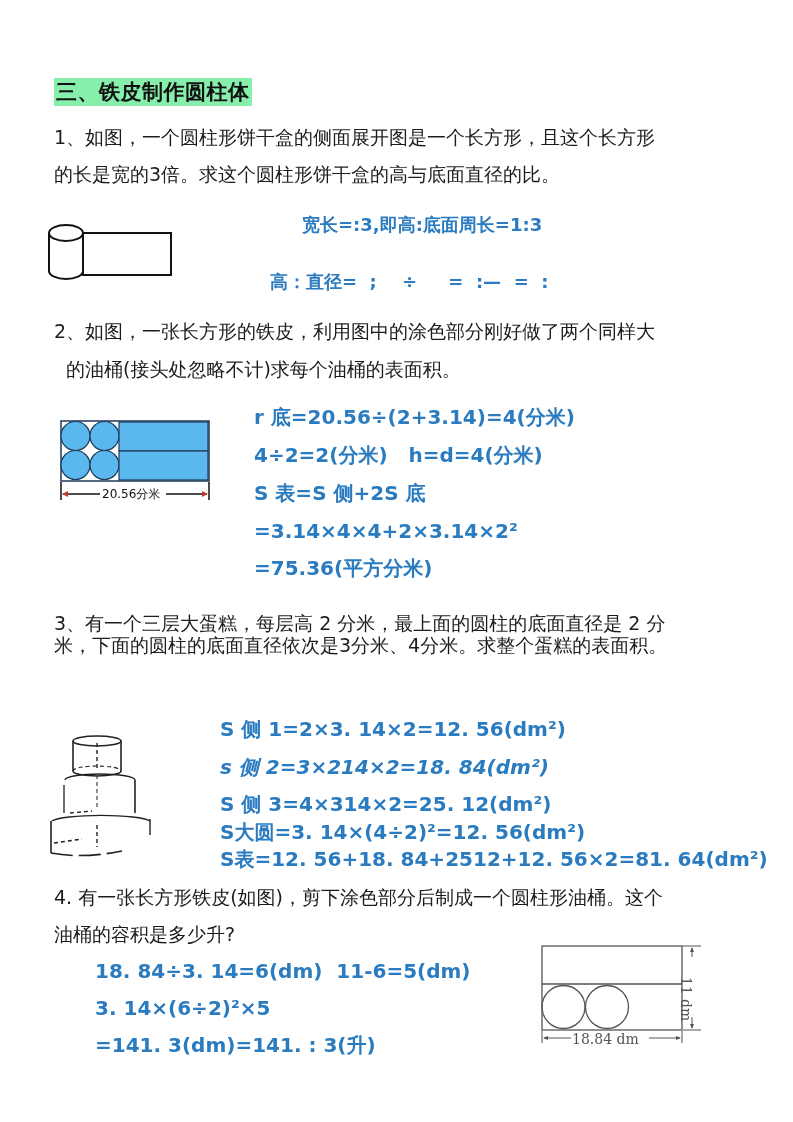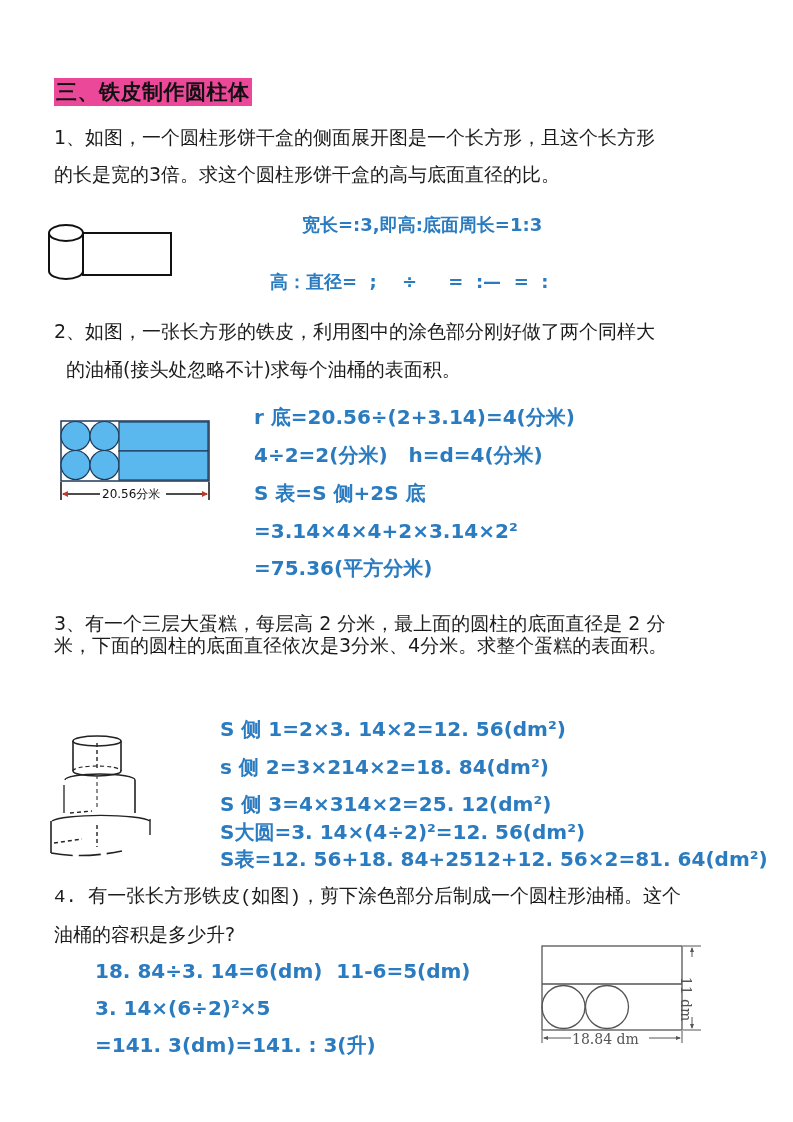--- a/index.html
+++ b/index.html
@@ -4,21 +4,21 @@
   <style>
     html, body { margin: 0; padding: 0; background: #ffffff; }
     body {
       width: 793px; height: 1122px; position: relative; overflow: hidden;
       font-family: "DejaVu Sans", "Liberation Sans", sans-serif;
       color: #1a1a1a;
     }
     .abs { position: absolute; white-space: nowrap; }
     .heading {
       left: 54px; top: 78px; height: 28px; line-height: 28px;
-      font-size: 21px; font-weight: bold; background: #ec4899; color: #111;
+      font-size: 21px; font-weight: bold; background: #86efac; color: #111;
       padding: 0 2px; letter-spacing: 0.5px;
     }
     .q { font-size: 19px; line-height: 26px; color: #1c1c1c; }
     .ans { font-size: 20px; line-height: 22px; color: #2a7bbf; font-weight: bold; }
     .ans-lg { font-size: 18px; }
     svg { position: absolute; overflow: visible; }
   </style>
 </head>
 <body>
 
@@ -84,26 +84,26 @@
 
   <path d="M-10 86 A50 7 0 0 1 88 86" fill="none" stroke="#222" stroke-width="1.4"></path>
   <line x1="-11" y1="86" x2="-11" y2="118" stroke="#222" stroke-width="1.6"></line>
   <line x1="88" y1="84" x2="88" y2="100" stroke="#222" stroke-width="1.4"></line>
   <path d="M-11 118 Q20 124 60 116" fill="none" stroke="#222" stroke-width="1.6" stroke-dasharray="22 6"></path>
   <path d="M-8 108 L20 104" stroke="#222" stroke-width="1.4" stroke-dasharray="4 3"></path>
   <line x1="35" y1="90" x2="35" y2="112" stroke="#222" stroke-width="1.4" stroke-dasharray="4 3"></line>
 </svg>
 
 <div class="abs ans" style="left:220px; top:718px;">S 侧 1=2×3. 14×2=12. 56(dm²)</div>
-<div class="abs ans" style="left:220px; top:756px;">s 侧 2=3×214×2=18. 84(dm²)</div>
+<div class="abs ans" style="left:220px; top:756px;font-style:italic;">s 侧 2=3×214×2=18. 84(dm²)</div>
 <div class="abs ans" style="left:220px; top:793px;">S 侧 3=4×314×2=25. 12(dm²)</div>
 <div class="abs ans" style="left:220px; top:821px;">S大圆=3. 14×(4÷2)²=12. 56(dm²)</div>
 <div class="abs ans" style="left:220px; top:848px;">S表=12. 56+18. 84+2512+12. 56×2=81. 64(dm²)</div>
 
-<div class="abs q" style="left:54px; top:884px;font-family:Liberation Mono, monospace;">4. 有一张长方形铁皮(如图)，剪下涂色部分后制成一个圆柱形油桶。这个</div>
+<div class="abs q" style="left:54px; top:884px;">4. 有一张长方形铁皮(如图)，剪下涂色部分后制成一个圆柱形油桶。这个</div>
 <div class="abs q" style="left:54px; top:921px;">油桶的容积是多少升?</div>
 
 <svg style="left:541px; top:945px;" width="180" height="105" viewBox="0 0 180 105">
   <rect x="1" y="1" width="140" height="84" fill="#fff" stroke="#555" stroke-width="1.3"></rect>
   <line x1="1" y1="39" x2="141" y2="39" stroke="#555" stroke-width="1.3"></line>
   <circle cx="22.5" cy="62" r="21.5" fill="none" stroke="#555" stroke-width="1.3"></circle>
   <circle cx="66" cy="62" r="21.5" fill="none" stroke="#555" stroke-width="1.3"></circle>
   <line x1="1" y1="86" x2="1" y2="98" stroke="#555" stroke-width="1"></line>
   <line x1="141" y1="86" x2="141" y2="98" stroke="#555" stroke-width="1"></line>
   <line x1="3" y1="93" x2="30" y2="93" stroke="#555" stroke-width="1"></line>

